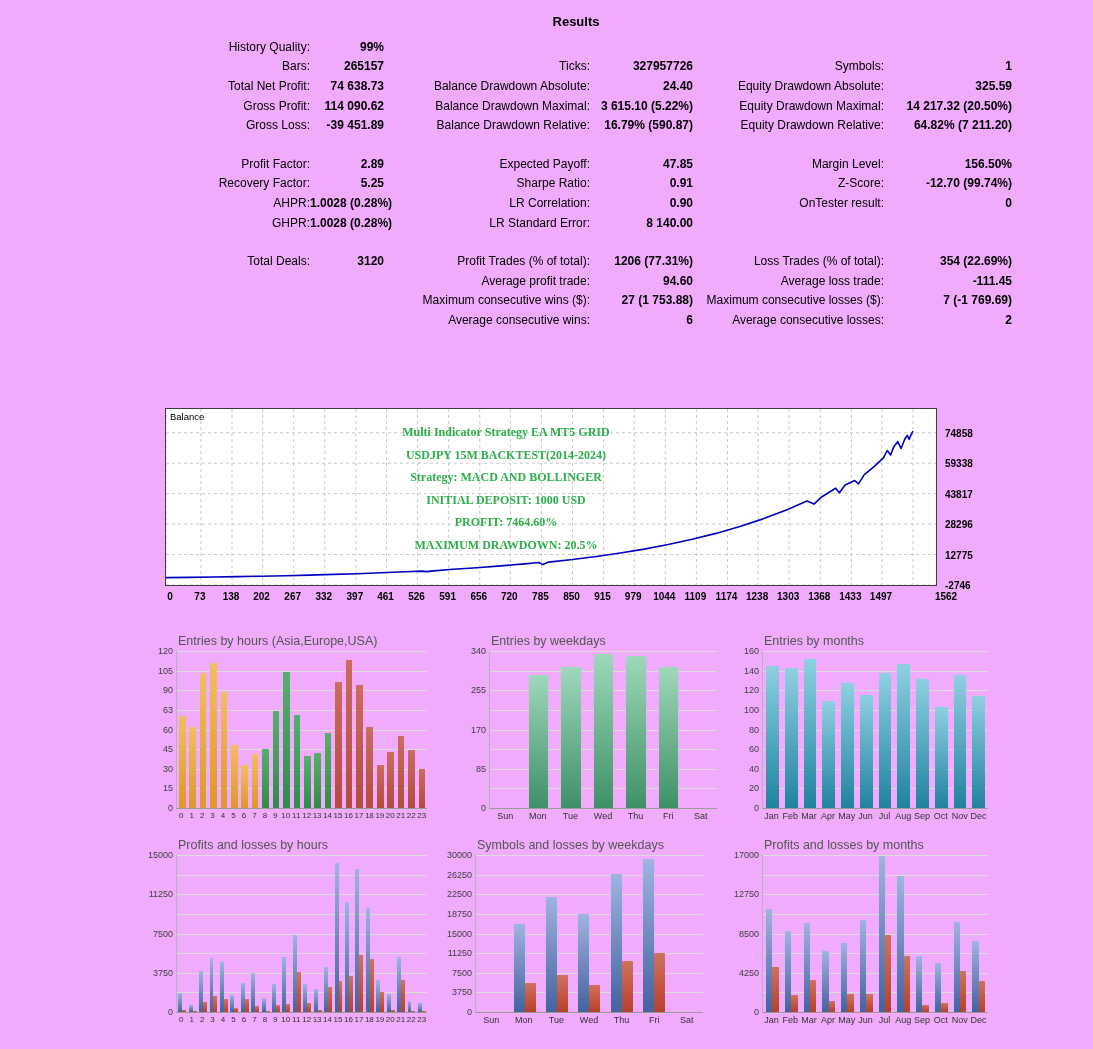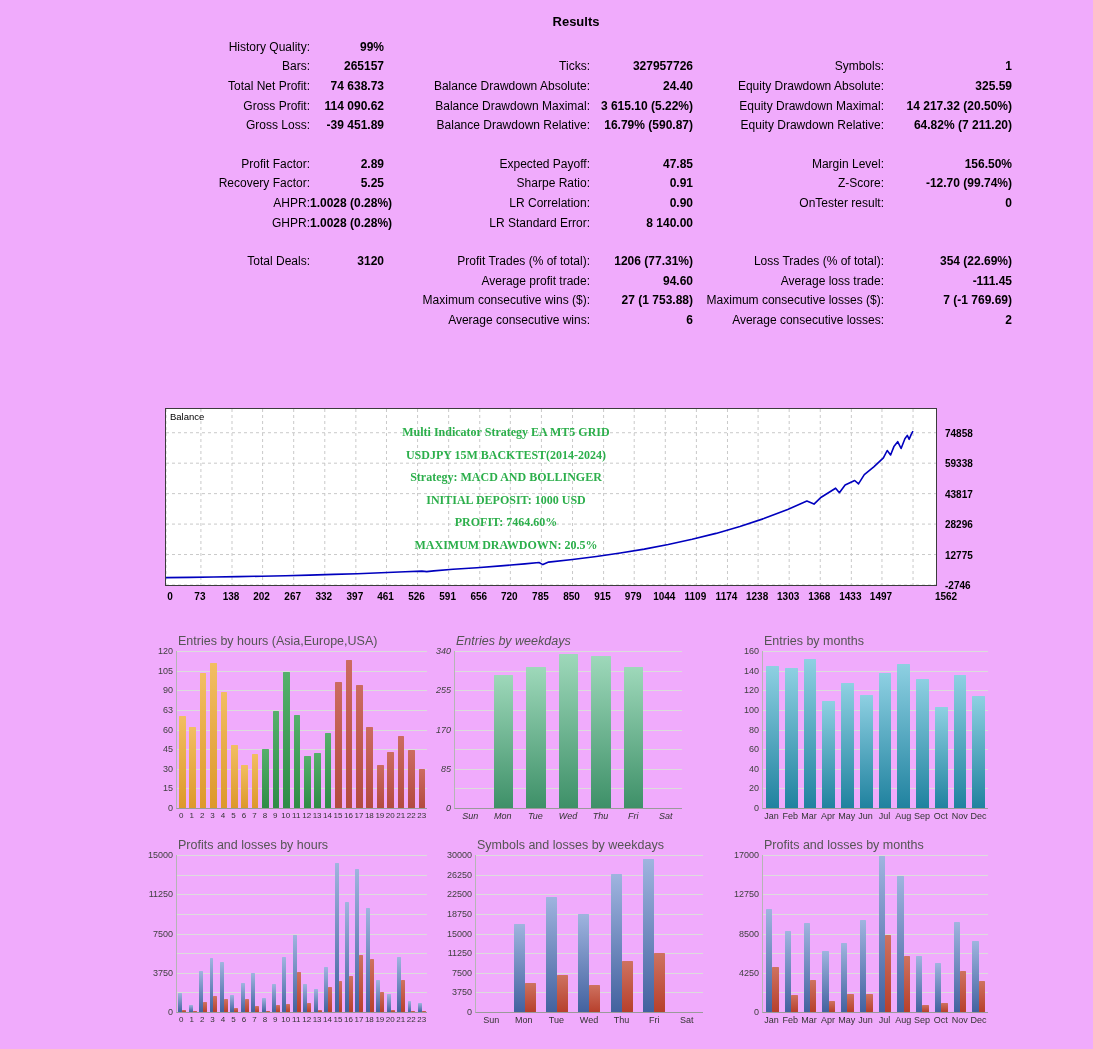--- a/index.html
+++ b/index.html
@@ -353,21 +353,21 @@
         <div class="hc-xlab">16</div>
         <div class="hc-xlab">17</div>
         <div class="hc-xlab">18</div>
         <div class="hc-xlab">19</div>
         <div class="hc-xlab">20</div>
         <div class="hc-xlab">21</div>
         <div class="hc-xlab">22</div>
         <div class="hc-xlab">23</div>
       </div>
     </div>
-  <div id="hc-entries_weekdays" class="hchart" style="left:428px;top:634px;width:254px;font-style:italic;">
+  <div id="hc-entries_weekdays" class="hchart" style="left:463px;top:634px;width:254px;">
       <div class="hc-title">Entries by weekdays</div>
       <div class="hc-body">
         <div class="hc-yax">
           <div class="hc-ylab" style="top: 157px;">0</div>
           <div class="hc-ylab" style="top: 117.75px;">85</div>
           <div class="hc-ylab" style="top: 78.5px;">170</div>
           <div class="hc-ylab" style="top: 39.25px;">255</div>
           <div class="hc-ylab" style="top: 0px;">340</div>
         </div>
         <div class="hc-plot" style="width: calc(100% - 27px);">

